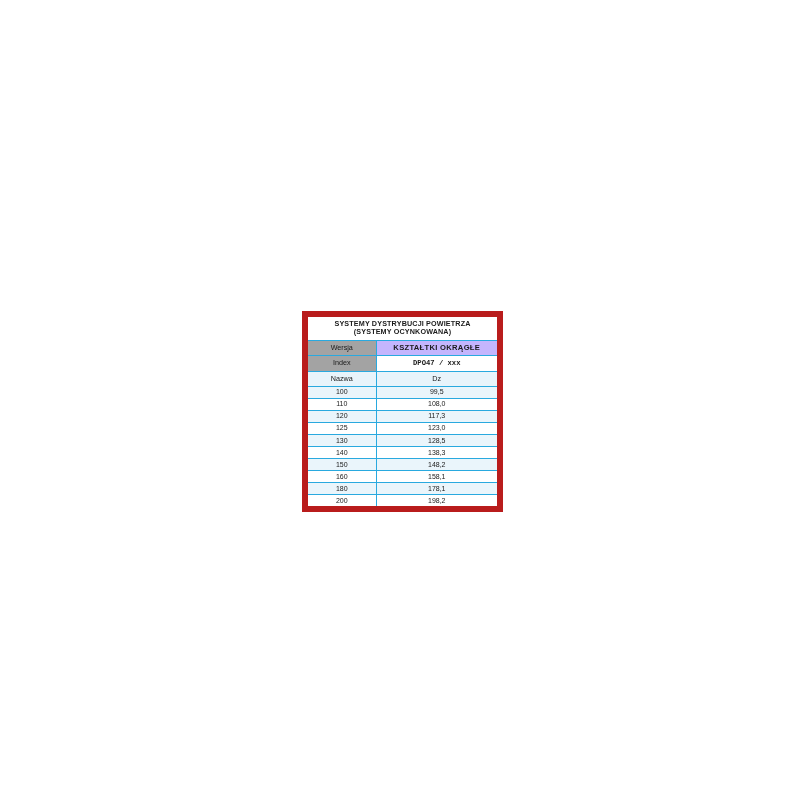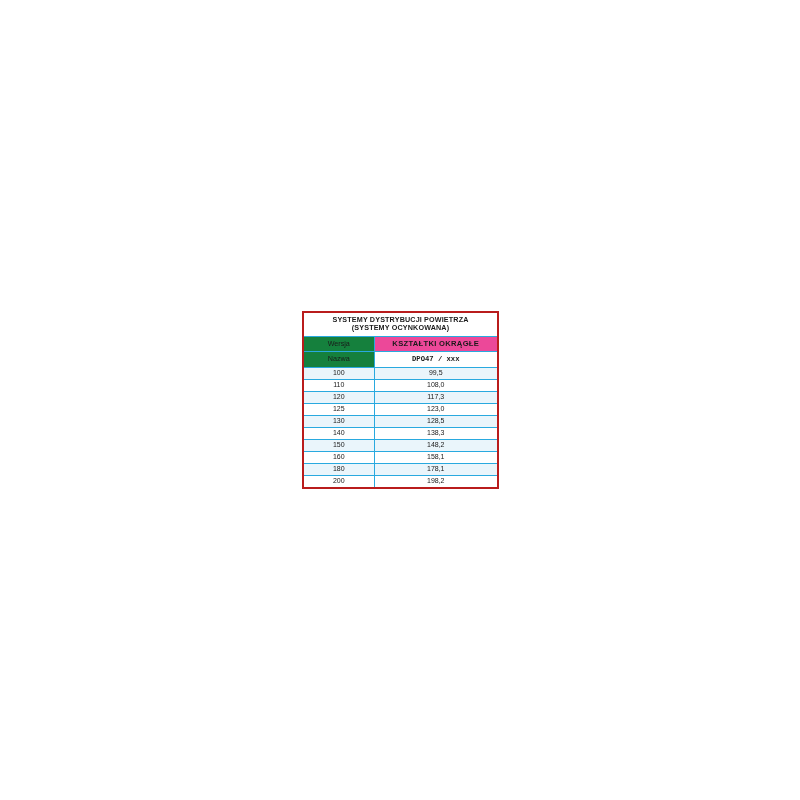--- a/index.html
+++ b/index.html
@@ -19,21 +19,21 @@
     position: absolute;
     left: 302px;
     top: 311px;
     width: 195px;
   }
 
   table.spec {
     border-collapse: collapse;
     width: 195px;
     table-layout: fixed;
-    border: 2px solid #b91c1c;
+    border: 6px solid #b91c1c;
   }
 
   table.spec td {
     border: 1px solid #29a9df;
     text-align: center;
     vertical-align: middle;
     color: #1a1a1a;
     line-height: 1.15;
   }
 
@@ -49,27 +49,27 @@
     padding: 3px 2px 3px 2px;
     background: #ffffff;
     color: #111111;
   }
   .title-line2 { display: block; }
 
   .hdr-label {
     font-size: 7.2px;
     font-weight: normal;
     padding: 3px 2px;
-    background: #15803d;
+    background: #a3a3a3;
   }
   .hdr-value-bold {
     font-size: 7.6px;
     font-weight: bold;
     padding: 3px 2px;
-    background: #ec4899;
+    background: #c4b5fd;
     letter-spacing: 0.3px;
   }
   .hdr-value {
     font-size: 7.2px;
     font-weight: bold;
     padding: 3px 2px;
     background: #ffffff;
     font-family: Liberation Mono, monospace;
   }
 
@@ -105,22 +105,26 @@
         <td class="title-cell" colspan="2">
           <span>SYSTEMY DYSTRYBUCJI POWIETRZA</span>
           <span class="title-line2">(SYSTEMY OCYNKOWANA)</span>
         </td>
       </tr>
       <tr>
         <td class="hdr-label">Wersja</td>
         <td class="hdr-value-bold">KSZTAŁTKI OKRĄGŁE</td>
       </tr>
       <tr>
-        <td class="hdr-label">Nazwa</td>
+        <td class="hdr-label">Index</td>
         <td class="hdr-value">DPO47 / xxx</td>
+      </tr>
+      <tr>
+        <td class="sub-hdr">Nazwa</td>
+        <td class="sub-hdr">Dz</td>
       </tr>
 
       <tr class="zebra">
         <td class="data-cell">100</td>
         <td class="data-cell">99,5</td>
       </tr>
       <tr class="plain">
         <td class="data-cell">110</td>
         <td class="data-cell">108,0</td>
       </tr>

